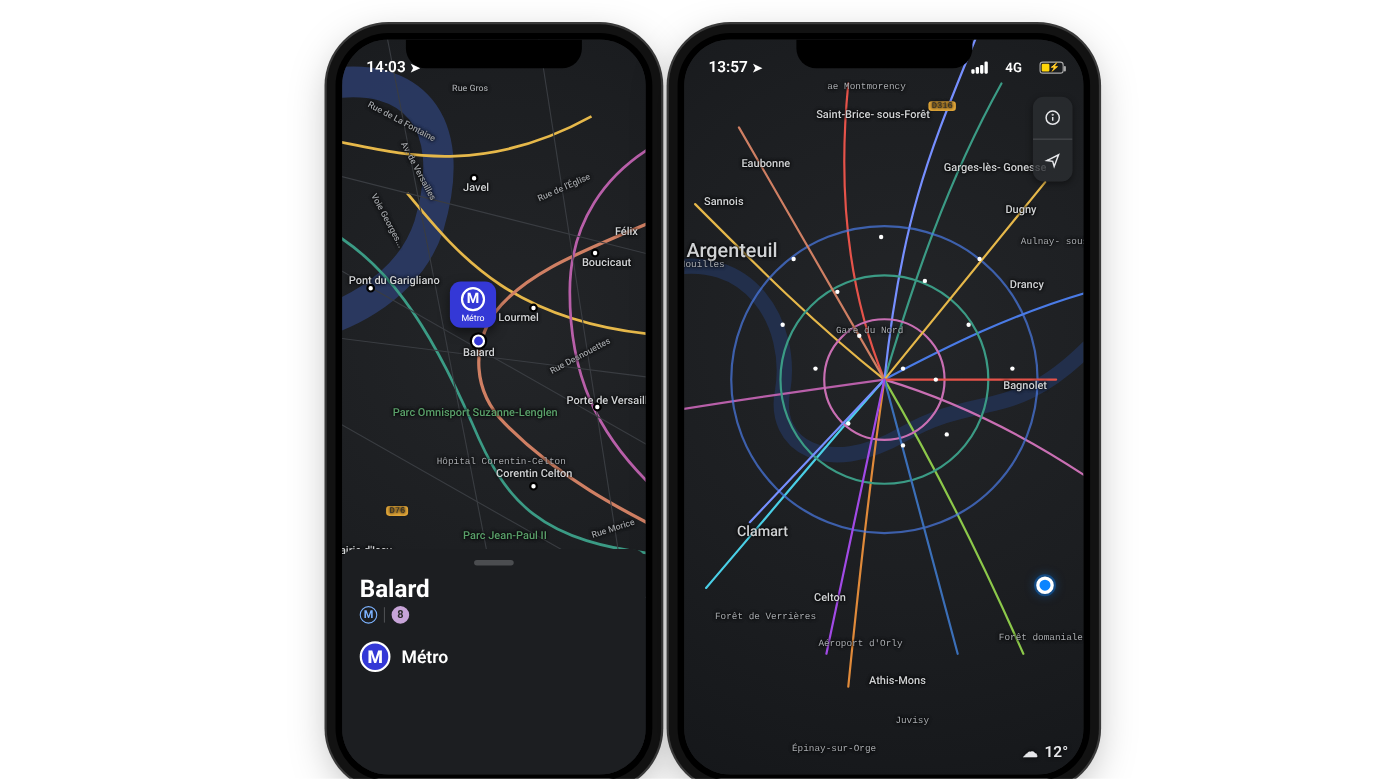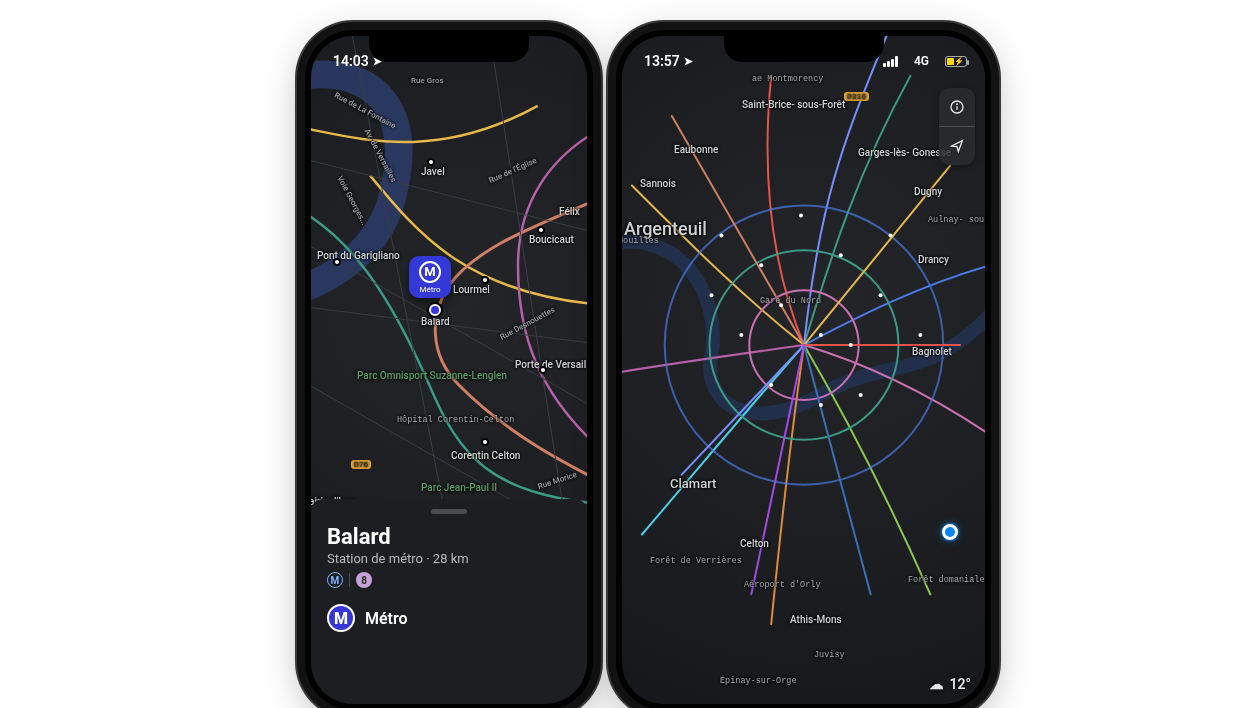--- a/index.html
+++ b/index.html
@@ -227,21 +227,21 @@
 
         <span class="map-label" style="left:110px;top:130px">Javel</span>
         <span class="map-label" style="left:6px;top:215px;line-height:1.05">Pont du
 Garigliano</span>
         <span class="map-label" style="left:142px;top:248px">Lourmel</span>
         <span class="map-label" style="left:110px;top:280px">Balard</span>
         <span class="map-label" style="left:218px;top:198px">Boucicaut</span>
         <span class="map-label" style="left:248px;top:170px">Félix</span>
         <span class="map-label" style="left:204px;top:324px;line-height:1.05">Porte de
 Versailles</span>
-        <span class="map-label" style="left:140px;top:414px">Corentin Celton</span>
+        <span class="map-label" style="left:140px;top:390px">Corentin Celton</span>
         <span class="map-label poi" style="left:110px;top:446px">Parc Jean-Paul II</span>
         <span class="map-label poi" style="left:46px;top:335px;line-height:1.05">Parc Omnisport
 Suzanne-Lenglen</span>
         <span class="map-label small" style="left:86px;top:380px;line-height:1.05">Hôpital
 Corentin-Celton</span>
         <span class="map-label" style="left:-2px;top:460px">airie d'Issy</span>
         <span class="map-label road" style="left:100px;top:40px">Rue Gros</span>
         <span class="map-label road" style="left:20px;top:70px;transform:rotate(28deg)">Rue de La Fontaine</span>
         <span class="map-label road" style="left:40px;top:115px;transform:rotate(62deg)">Av. de Versailles</span>
         <span class="map-label road" style="left:14px;top:160px;transform:rotate(62deg)">Voie Georges...</span>
@@ -260,24 +260,20 @@
         <div class="metro-pin" style="left:98px;top:220px">
           <span class="m">M</span>
           <span class="lbl">Métro</span>
         </div>
         <div class="selected-dot" style="left:118px;top:268px"></div>
       </div>
 
       <div class="sheet">
         <div class="grabber"></div>
         <h1>Balard</h1>
-        <div class="subtitle">
-          <span>Station de métro</span>
-          · <span>28 km</span>
-        </div>
         <div class="line-badges">
           <span class="badge metro">M</span>
           <span class="badge sep"></span>
           <span class="badge line8">8</span>
         </div>
         <div class="metro-row">
           <span class="big-m">M</span>
           <span>Métro</span>
         </div>
       </div>

